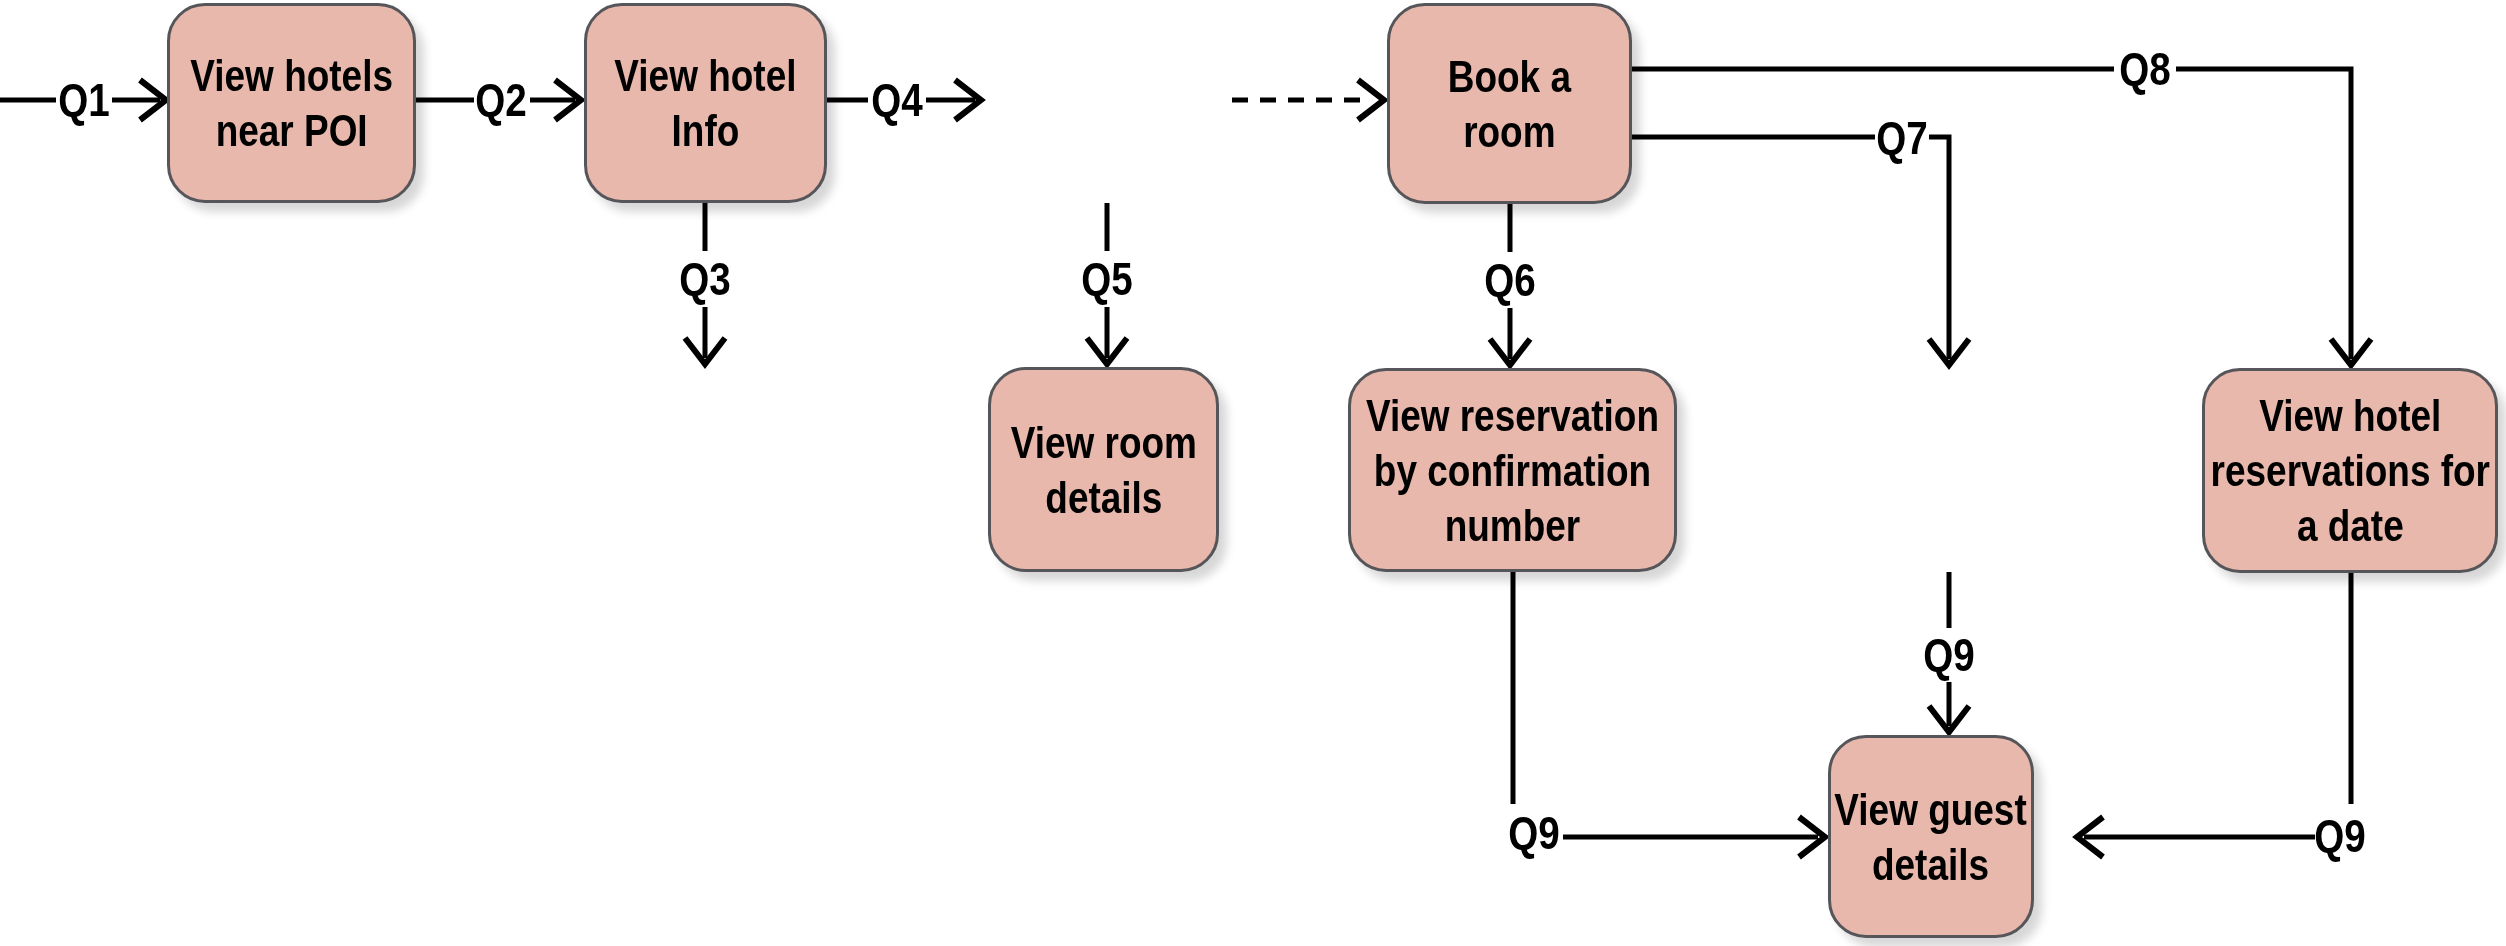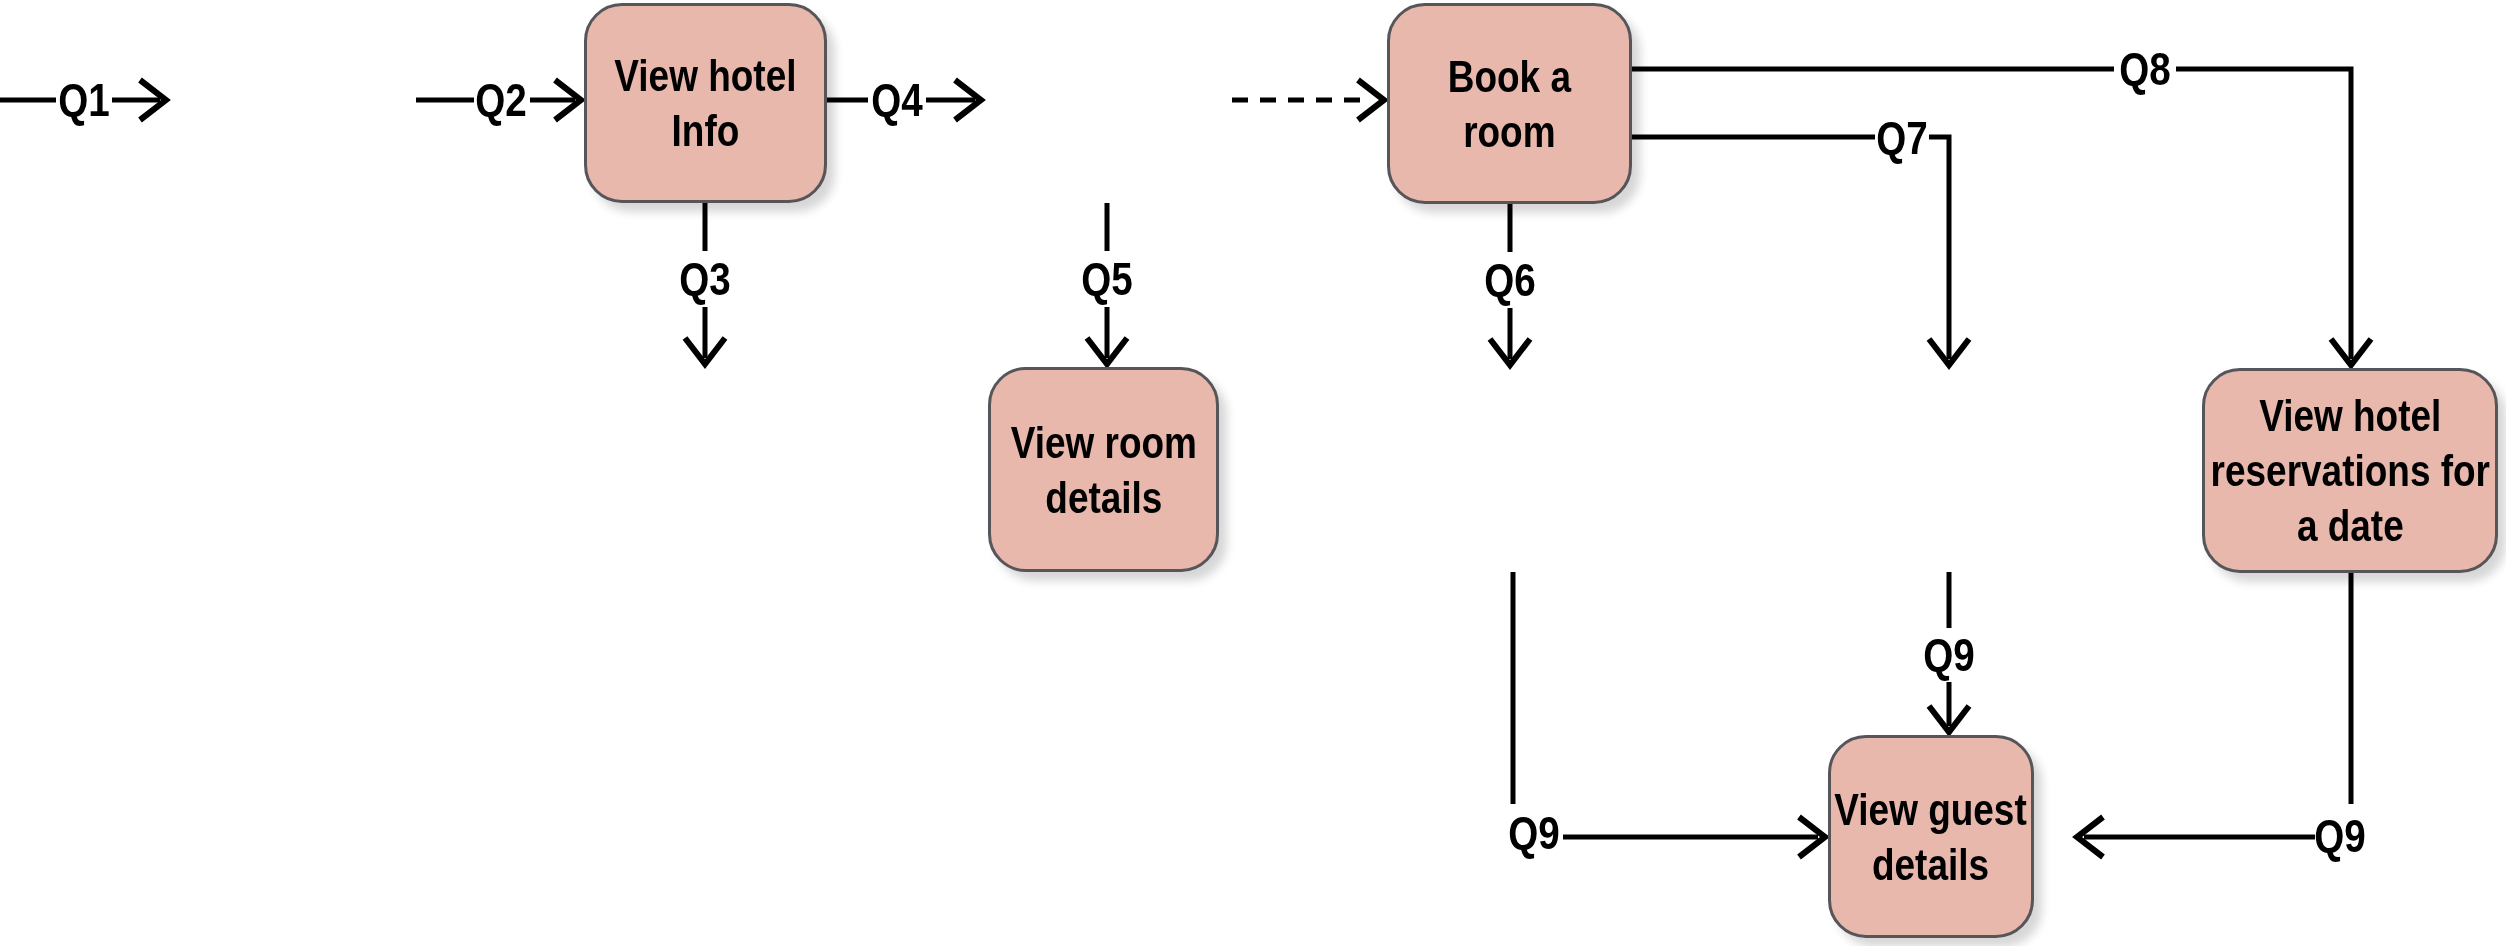--- a/index.html
+++ b/index.html
@@ -95,31 +95,40 @@
     <g>
       <path d="M1513 572 V804 M1563 837 H1818"></path>
       <polyline class="ch" points="1799,817 1825,837 1799,857"></polyline>
     </g>
     <g>
       <path d="M2351 573 V804 M2315 837 H2084"></path>
       <polyline class="ch" points="2103,817 2077,837 2103,857"></polyline>
     </g>
   </svg>
 
+  <div class="node" style="left:167px;top:3px;width:249px;height:200px">
+    <span class="node-label">View hotels
+near POI</span>
+  </div>
   <div class="node" style="left:584px;top:3px;width:243px;height:200px">
     <span class="node-label">View hotel
 Info</span>
   </div>
   <div class="node" style="left:1387px;top:3px;width:245px;height:201px">
     <span class="node-label">Book a
 room</span>
   </div>
   <div class="node" style="left:988px;top:367px;width:231px;height:205px">
     <span class="node-label">View room
 details</span>
+  </div>
+  <div class="node" style="left:1348px;top:368px;width:329px;height:204px">
+    <span class="node-label">View reservation
+by confirmation
+number</span>
   </div>
   <div class="node" style="left:2202px;top:368px;width:296px;height:205px">
     <span class="node-label">View hotel
 reservations for
 a date</span>
   </div>
   <div class="node" style="left:1828px;top:735px;width:206px;height:203px">
     <span class="node-label">View guest
 details</span>
   </div>

